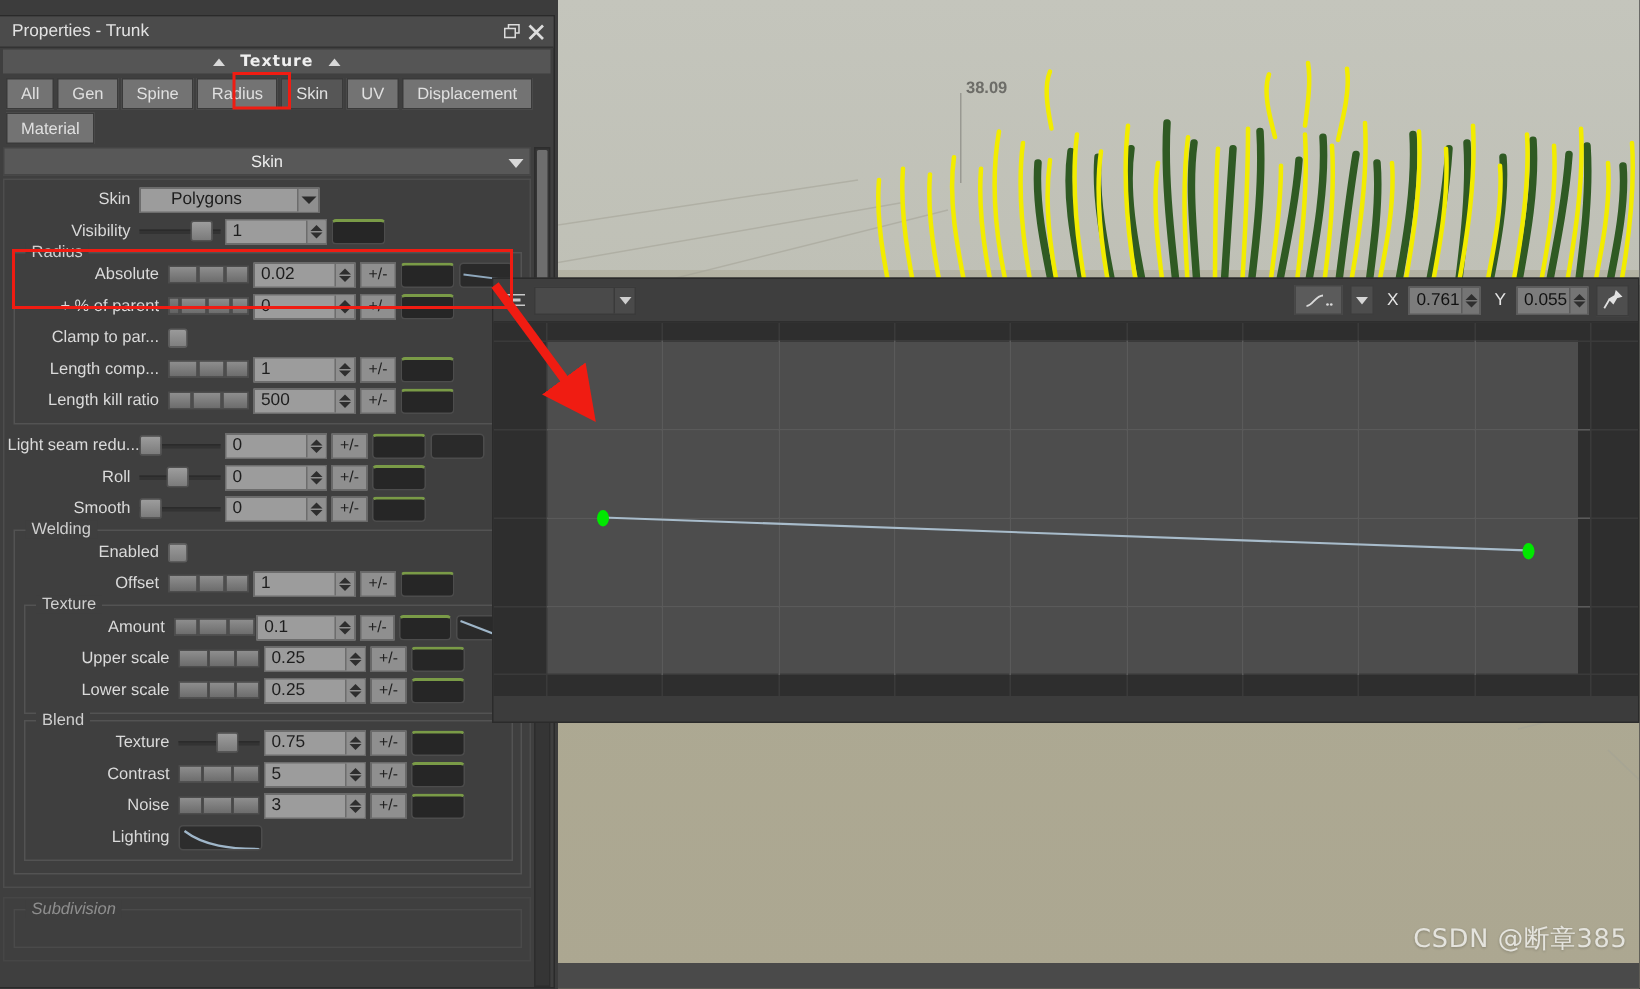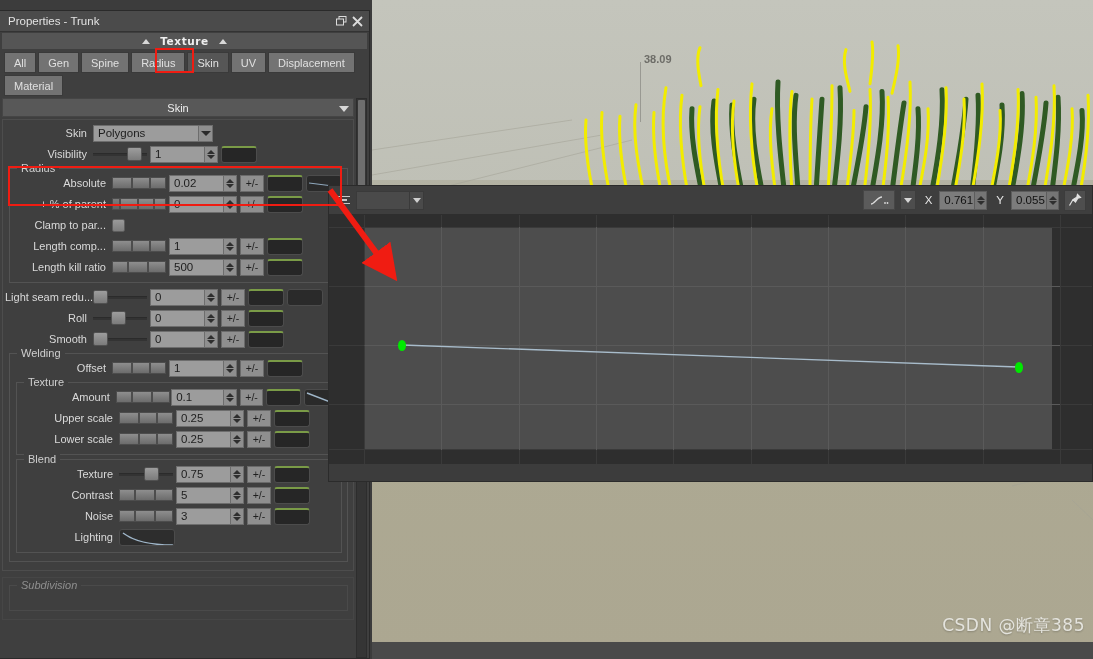--- a/index.html
+++ b/index.html
@@ -147,21 +147,21 @@
   .thumb2 {
     width:36px; height:17px; margin-left:3px;
     background:#2a2a2a; border:1px solid #4c4c4c; border-radius:3px; position:relative; overflow:hidden;
   }
   .thumb2 svg { position:absolute; left:0; top:0; }
 
   .combo {
     width:120px; height:17px; background:#9c9c9c; border:1px solid #6d6d6d;
     display:flex; align-items:center;
   }
-  .combo .cv { flex:1; padding-left:4px; font-size:11.5px; color:#1d1d1d; }
+  .combo .cv { flex:1; padding-left:20px; font-size:11.5px; color:#1d1d1d; }
   .combo .ca { width:14px; height:100%; background:#8f8f8f; border-left:1px solid #6d6d6d;
                display:flex; align-items:center; justify-content:center; }
   .combo .ca i { width:0;height:0;border-left:5px solid transparent;border-right:5px solid transparent;border-top:5px solid #2b2b2b; display:block;}
 
   .chk { width:13px; height:13px; background:linear-gradient(#9a9a9a,#7e7e7e); border:1px solid #5d5d5d; border-radius:2px; }
 
   .lightcurve {
     width:56px; height:17px; background:#2d2d2d; border:1px solid #4c4c4c; border-radius:3px; position:relative; overflow:hidden;
   }
 
@@ -503,20 +503,24 @@
                 <span class="dn"></span>
               </div>
           </div>
           <div class="pm">+/-</div>
           <div class="thumb"></div>
         </div>
 
         <div class="fieldset">
           <div class="legend">Welding</div>
           <div class="row indent">
+            <div class="lbl">Enabled</div>
+            <div class="chk"></div>
+          </div>
+          <div class="row indent">
             <div class="lbl">Offset</div>
             <div class="slider full">
               <div class="seg" style="left:0; width:20px;"></div>
               <div class="seg" style="left:20px; width:18px;"></div>
               <div class="seg" style="left:38px; width:16px;"></div>
             </div>
             <div class="num">
               <div class="val">1</div>
               <div class="spin">
                   <span class="up"></span>

